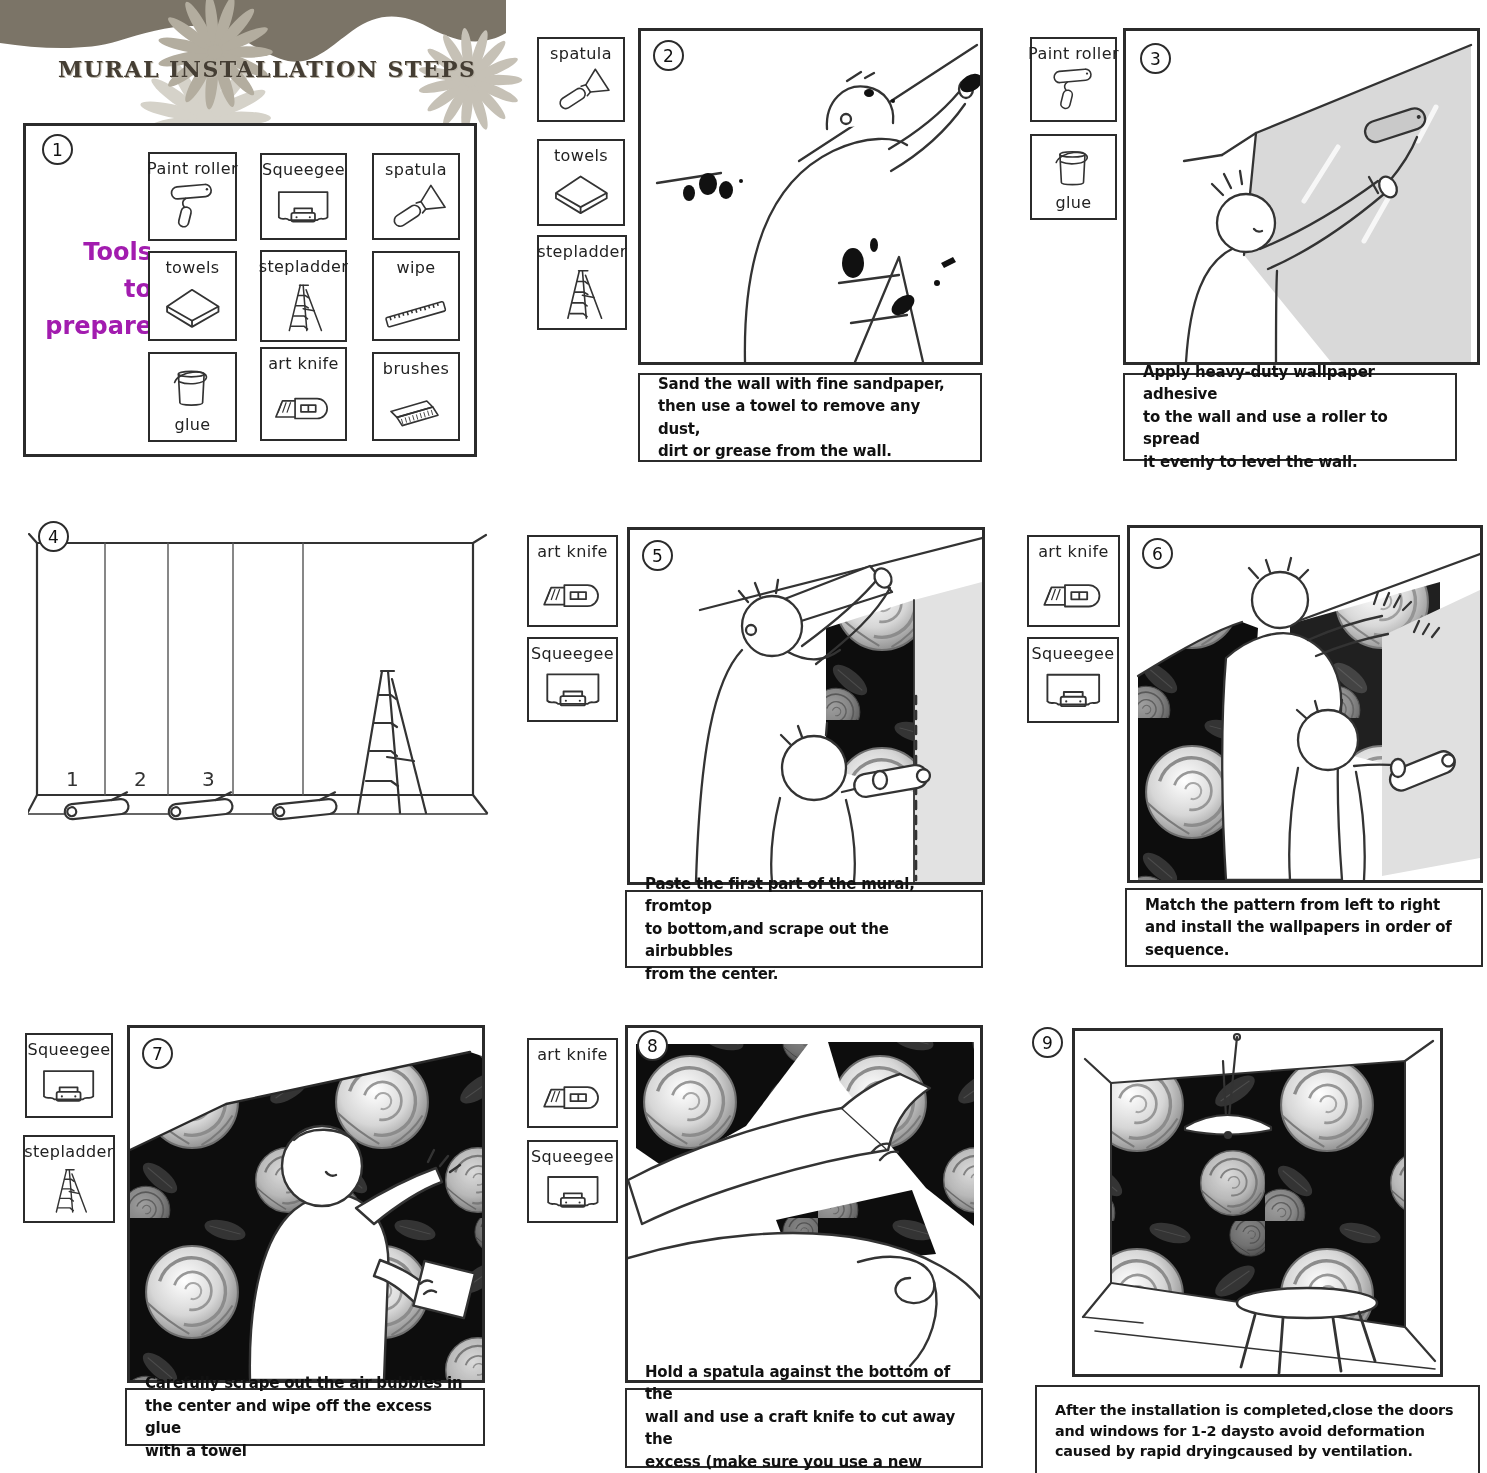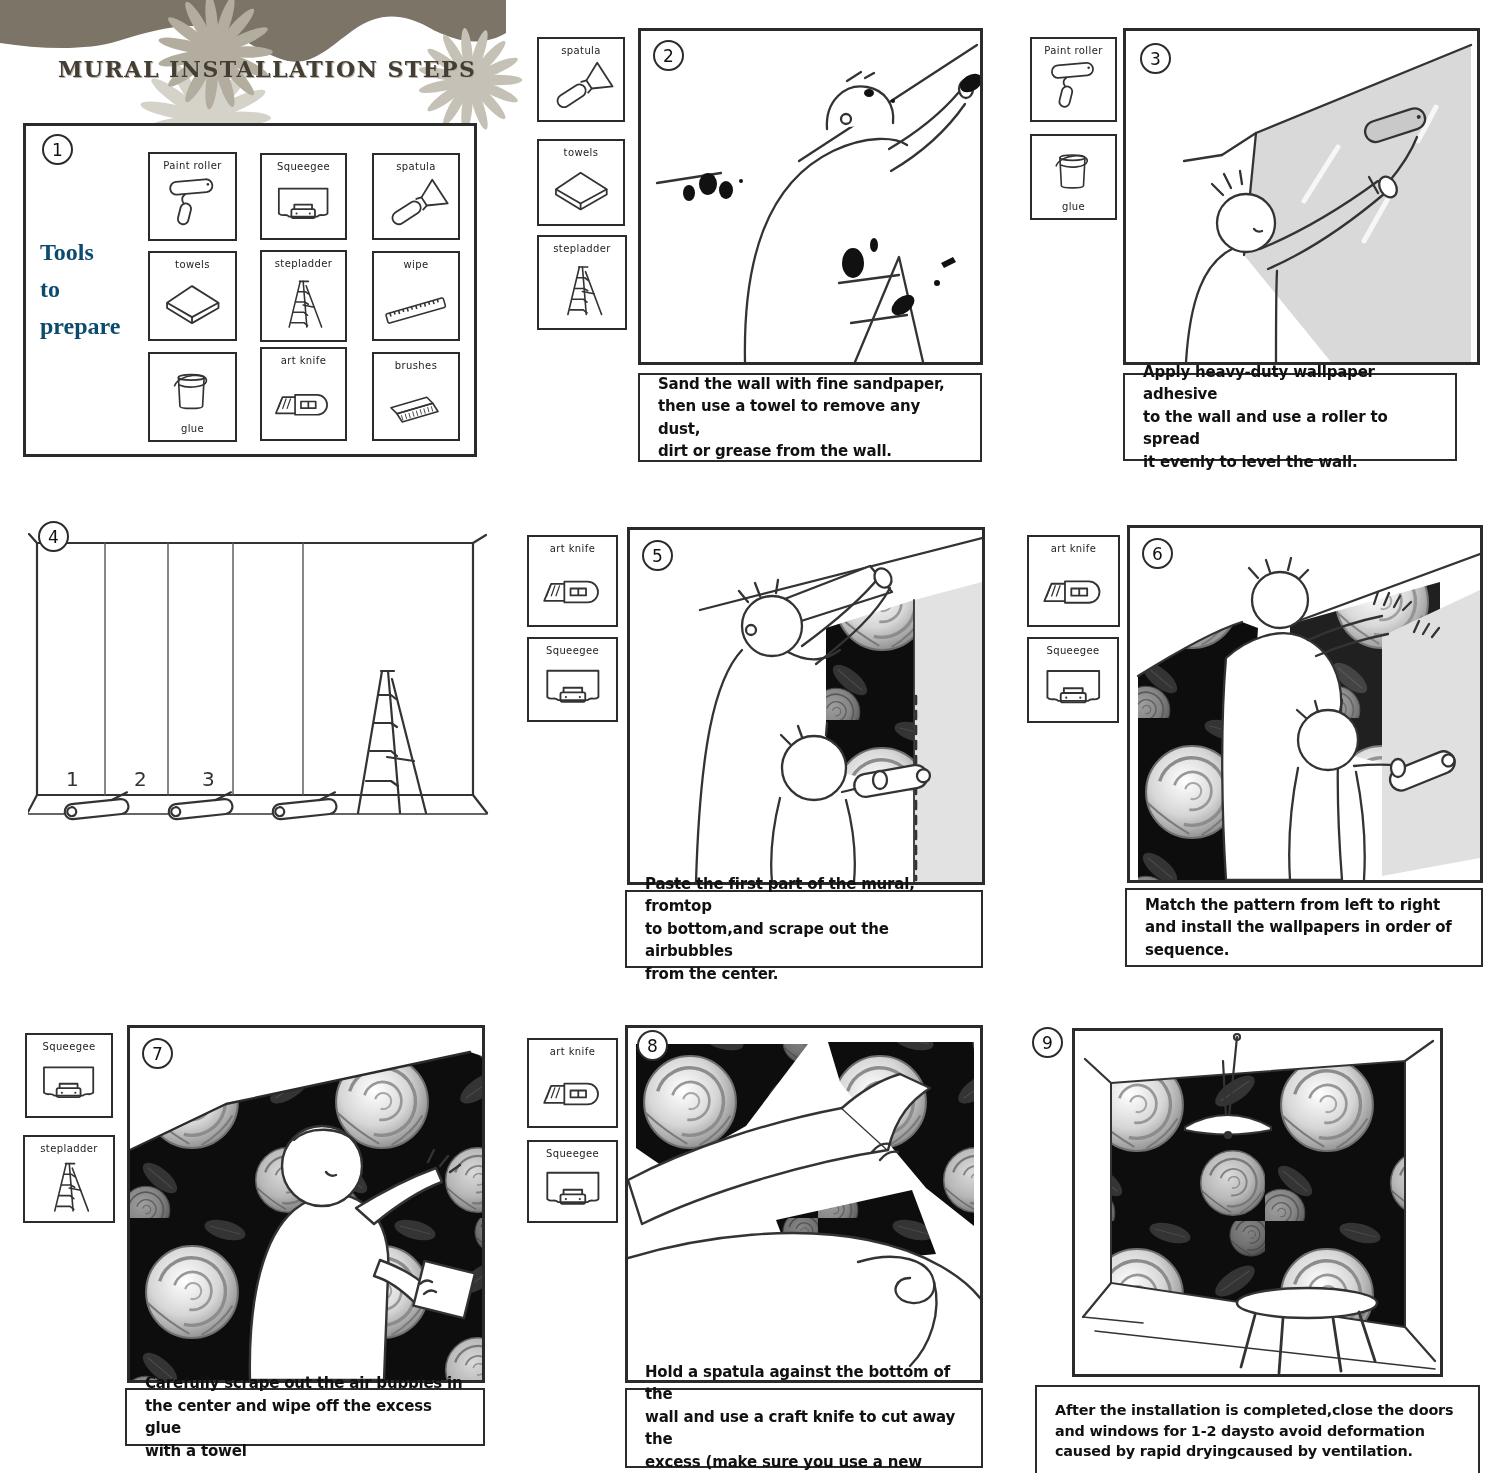--- a/index.html
+++ b/index.html
@@ -3,37 +3,37 @@
 <meta charset="utf-8">
 <style>
   html,body{margin:0;padding:0;background:#fff;}
   #page{position:relative;width:1487px;height:1473px;background:#fff;overflow:hidden;
         font-family:"DejaVu Sans",sans-serif;color:#222;}
   .abs{position:absolute;}
   .panel{position:absolute;border:3px solid #2b2b2b;background:#fff;box-sizing:border-box;}
   .toolbox{position:absolute;border:2.5px solid #2b2b2b;background:#fff;box-sizing:border-box;
            display:flex;flex-direction:column;align-items:center;padding:4px 2px;}
   .toolbox.rev{flex-direction:column-reverse;}
-  .tlabel{font-size:10px;letter-spacing:.4px;color:#222;white-space:nowrap;line-height:1.1;margin:2px 0;}
+  .tlabel{font-size:16px;letter-spacing:.4px;color:#222;white-space:nowrap;line-height:1.1;margin:2px 0;}
   .ticon{flex:1;width:84%;min-height:0;}
   .caption-box{position:absolute;border:2.5px solid #2b2b2b;background:#fff;box-sizing:border-box;
                display:flex;align-items:center;padding:6px 14px 6px 18px;}
   .caption-text{font-size:15px;font-weight:bold;line-height:1.5;color:#111;white-space:pre-line;letter-spacing:-.2px;}
   .caption-text.tight{font-size:14.4px;line-height:1.45;}
   .stepnum{position:absolute;width:27px;height:27px;border:2.5px solid #2b2b2b;border-radius:50%;
            background:#fff;display:flex;align-items:center;justify-content:center;
            font-size:17px;color:#111;z-index:6;}
   .tile{position:absolute;border:2.5px solid #2b2b2b;background:#fff;box-sizing:border-box;
         display:flex;flex-direction:column;align-items:center;padding:4px 2px;}
   .tile.rev{flex-direction:column-reverse;}
   #title{position:absolute;left:58px;top:56px;width:420px;z-index:5;
          font-family:"DejaVu Serif",serif;font-weight:bold;font-size:22px;letter-spacing:1.5px;
          color:#443d33;text-shadow:1px 1px 0 #b9b3a7;}
-  .tools-label{position:absolute;left:14px;top:108px;width:112px;text-align:left;
-               font-size:24px;font-weight:bold;color:#0c4a6e;white-space:pre-line;line-height:1.55;font-family:Liberation Serif, serif;}
+  .tools-label{position:absolute;left:14px;top:108px;width:112px;text-align:right;
+               font-size:24px;font-weight:bold;color:#a21caf;white-space:pre-line;line-height:1.55;}
   svg{display:block;}
   .illus{position:absolute;}
 </style>
 </head>
 <body>
 
 <svg width="0" height="0" style="position:absolute" aria-hidden="true">
   <defs>
     <radialGradient id="rg" cx="42%" cy="38%" r="68%">
       <stop offset="0%" stop-color="#ffffff"></stop>

